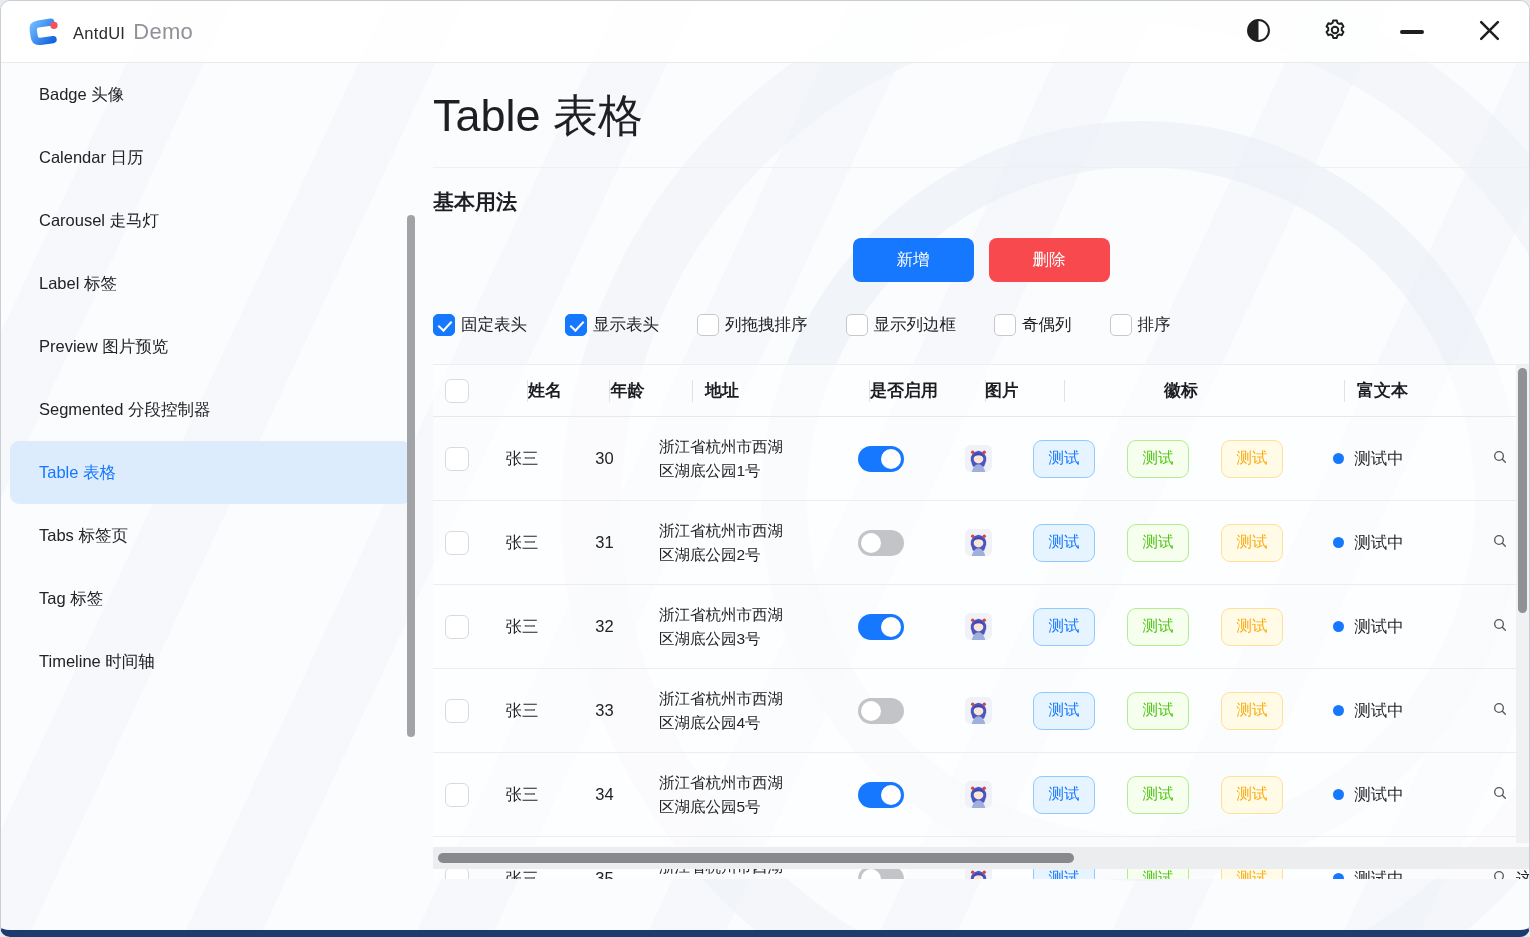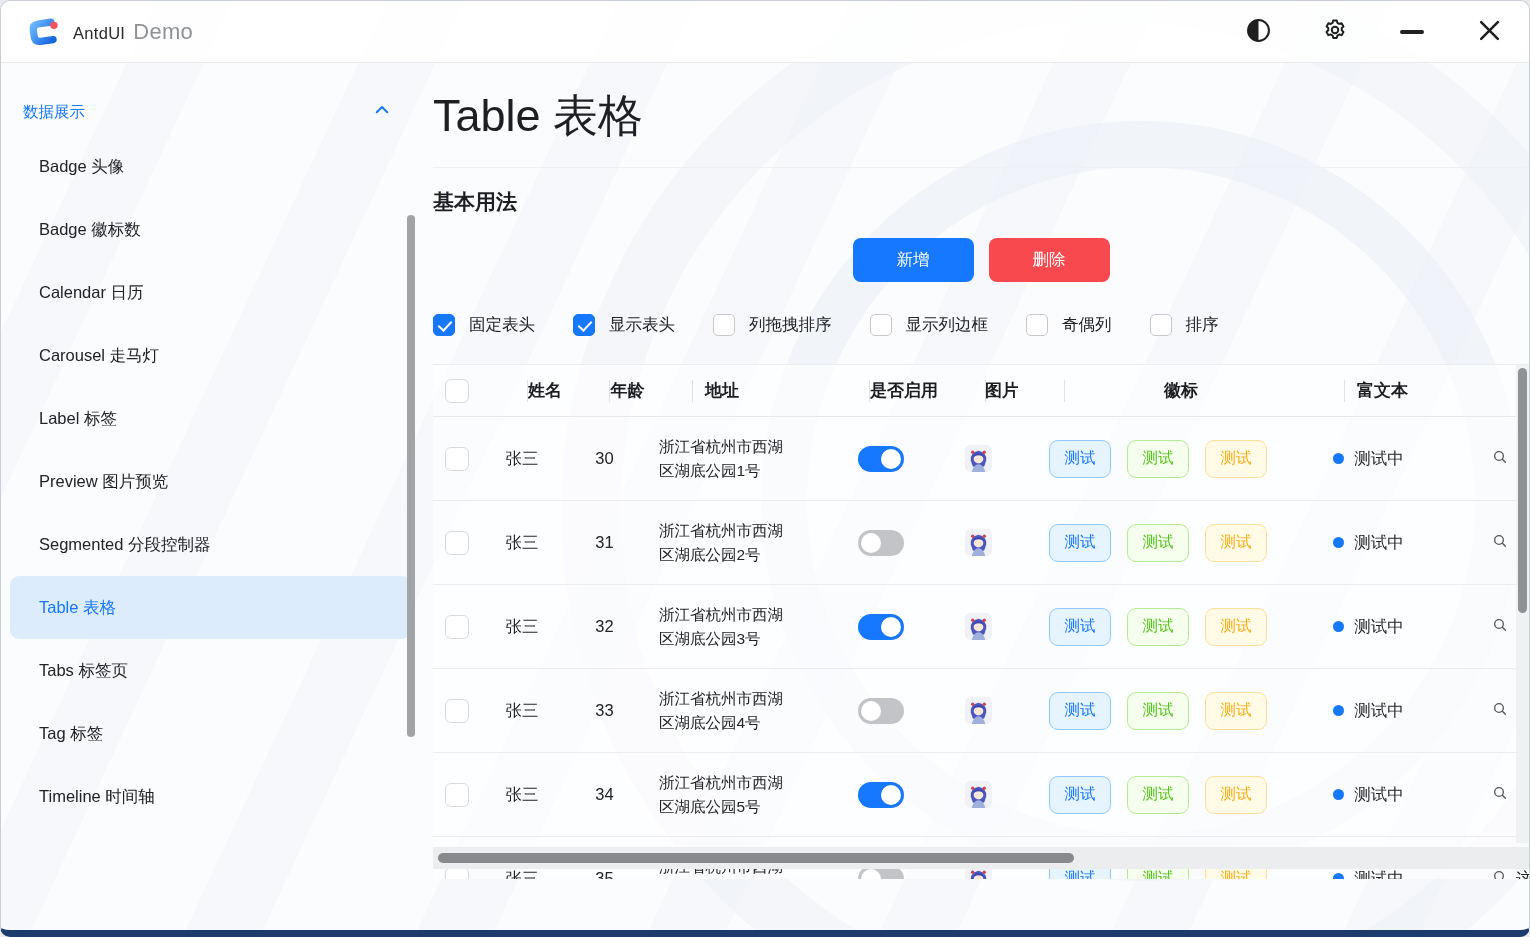--- a/index.html
+++ b/index.html
@@ -35,21 +35,21 @@
   h1{margin:0;font-weight:400;font-size:45px;line-height:58px;color:#1d1f22;}
   .subtitle{margin:12px 0 0;font-size:19px;line-height:24px;color:#2c2e31;}
   .divider{margin:22px 0 0;border:none;border-top:1px solid #eef0f3;height:0;}
   h2{margin:20px 0 0;font-weight:600;font-size:21px;line-height:28px;color:#1d1f22;}
   .btn-row{margin-top:22px;display:flex;gap:15px;justify-content:center;}
   .btn{width:121px;height:44px;border:none;border-radius:8px;color:#fff;font-size:16.5px;cursor:pointer;
     font-family:inherit;}
   .btn-primary{background:#1677ff;}
   .btn-danger{background:#f8494f;}
   .options{margin-top:32px;display:flex;align-items:center;gap:38px;}
-  .opt{display:flex;align-items:center;gap:14px;font-size:16.5px;color:#212326;cursor:pointer;}
+  .opt{display:flex;align-items:center;gap:6px;font-size:16.5px;color:#212326;cursor:pointer;}
   .cb{width:22px;height:22px;border-radius:5px;border:1.5px solid #c6c8cb;background:#fff;position:relative;flex:none;}
   .cb.checked{background:#1677ff;border-color:#1677ff;}
   .cb.checked::after{content:"";position:absolute;left:7px;top:3px;width:6px;height:11px;
     border-right:2.6px solid #fff;border-bottom:2.6px solid #fff;transform:rotate(43deg);}
   
   .table-wrap{margin-top:28px;height:515px;position:relative;overflow:hidden;
     background:rgba(255,255,255,.6);border-top:1px solid #ededef;}
   .trow{display:grid;grid-template-columns:48px 82px 83px 177px 116px 79px 280px 141px 170px;align-items:center;}
   .thead{height:52px;font-weight:700;font-size:17px;color:#1b1d20;border-bottom:1px solid #e7e8ea;}
   .hcell{position:relative;text-align:center;white-space:nowrap;overflow:hidden;margin-left:46px;}
@@ -61,21 +61,21 @@
   .rowcb{width:24px;height:24px;border-radius:6px;border:1.5px solid #d9dadd;background:#fff;cursor:pointer;}
   .name,.age{font-size:16.5px;color:#212326;}
   .addr{font-size:15.5px;line-height:24px;color:#212326;white-space:nowrap;}
   .toggle{width:46px;height:26px;border-radius:13px;position:relative;cursor:pointer;flex:none;}
   .toggle.on{background:#1677ff;}
   .toggle.off{background:#c2c4c7;}
   .toggle .knob{position:absolute;top:3px;width:20px;height:20px;border-radius:50%;background:#fff;}
   .toggle.on .knob{right:3px;}
   .toggle.off .knob{left:3px;}
   .avatar{width:27px;height:27px;border-radius:5px;overflow:hidden;flex:none;}
-  .tagcell{gap:16px;}
+  .tagcell{gap:32px;}
   .tag{width:62px;height:38px;border-radius:9px;display:flex;align-items:center;justify-content:center;
     font-size:15.5px;border:1.5px solid transparent;flex:none;cursor:default;}
   .tag.blue{background:#e6f4ff;border-color:#91caff;color:#1677ff;}
   .tag.green{background:#f6ffed;border-color:#b7eb8f;color:#52c41a;}
   .tag.orange{background:#fffbe6;border-color:#ffe099;color:#faad14;}
   .badge{display:flex;align-items:center;gap:10px;font-size:16.5px;color:#212326;white-space:nowrap;}
   .dot{width:11px;height:11px;border-radius:50%;background:#1677ff;flex:none;}
   .rich{gap:8px;font-size:16.5px;color:#212326;white-space:nowrap;padding-left:9px;}
   
   .vtrack{position:absolute;top:0;right:0;width:13px;height:478px;background:#eff1f3;}
@@ -135,36 +135,25 @@
               <path d="M4 4 L20 20 M20 4 L4 20"></path>
             </svg>
         </span>
       </button>
     </div>
   </header>
 
   <div class="content">
 
     <aside class="sidebar">
-      <div class="group-header">
-        <span>数据展示</span>
-        <span>
-          <svg width="18" height="18" viewBox="0 0 24 24" fill="none" stroke="#1677ff" stroke-width="2.6" stroke-linecap="round" stroke-linejoin="round">
-              <path d="M5 15 L12 8 L19 15"></path>
-            </svg>
-        </span>
-      </div>
       <nav id="sidebar-list">
   <div class="side-item">
     <span class="side-label">Badge 头像</span>
   </div>
 
-  <div class="side-item">
-    <span class="side-label">Badge 徽标数</span>
-  </div>
 
   <div class="side-item">
     <span class="side-label">Calendar 日历</span>
   </div>
 
   <div class="side-item">
     <span class="side-label">Carousel 走马灯</span>
   </div>
 
   <div class="side-item">

